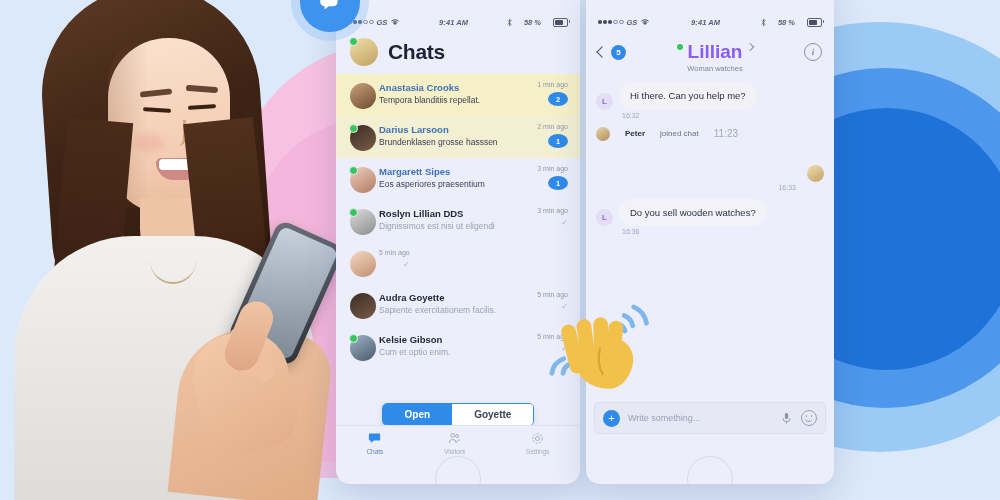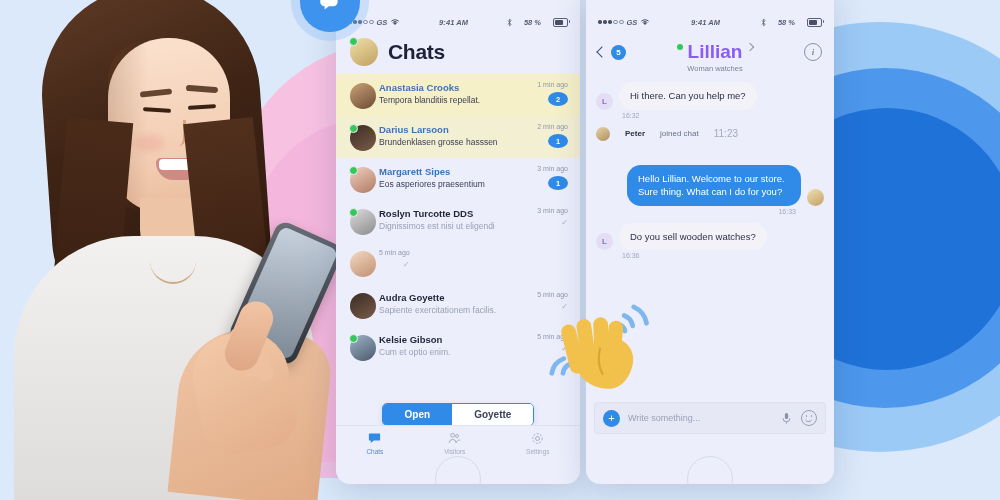--- a/index.html
+++ b/index.html
@@ -403,21 +403,21 @@
           <div class="badge">1</div>
         </div>
       </div>
 
       <div class="chat-row">
         <div class="av row-av">
             <div class="img ph-d"></div>
             <span class="dot"></span>
           </div>
         <div class="row-main">
-          <div class="row-name">Roslyn Turcotte DDS</div>
+          <div class="row-name">Roslyn Lillian DDS</div>
           <div class="row-msg muted">Dignissimos est nisi ut eligendi</div>
         </div>
         <div class="row-right">
           <div class="row-time">3 min ago</div>
           <div class="readmark">✓</div>
         </div>
       </div>
 
       <div class="chat-row">
         <div class="av row-av">
@@ -553,21 +553,20 @@
       <div class="sysline">
         <span class="sys-av">
             <span style="display:block;width:100%;height:100%;background:linear-gradient(150deg,#e7d3a6,#b08f5e)"></span>
           </span>
         <b>Peter</b>
         <span>joined chat</span>
         <span class="t">11:23</span>
       </div>
 
       <div class="msg-line right">
-        <div class="bubble out">Hello Lillian. Welcome to our store. Sure thing. What can I do for you?</div>
         <span class="sm-av" style="background:linear-gradient(150deg,#f0dfb0,#c2a068);"></span>
       </div>
       <div class="ts right">16:33</div>
 
       <div class="msg-line">
         <span class="sm-av">L</span>
         <div class="bubble inc">Do you sell wooden watches?</div>
       </div>
       <div class="ts">16:36</div>
     </div>

